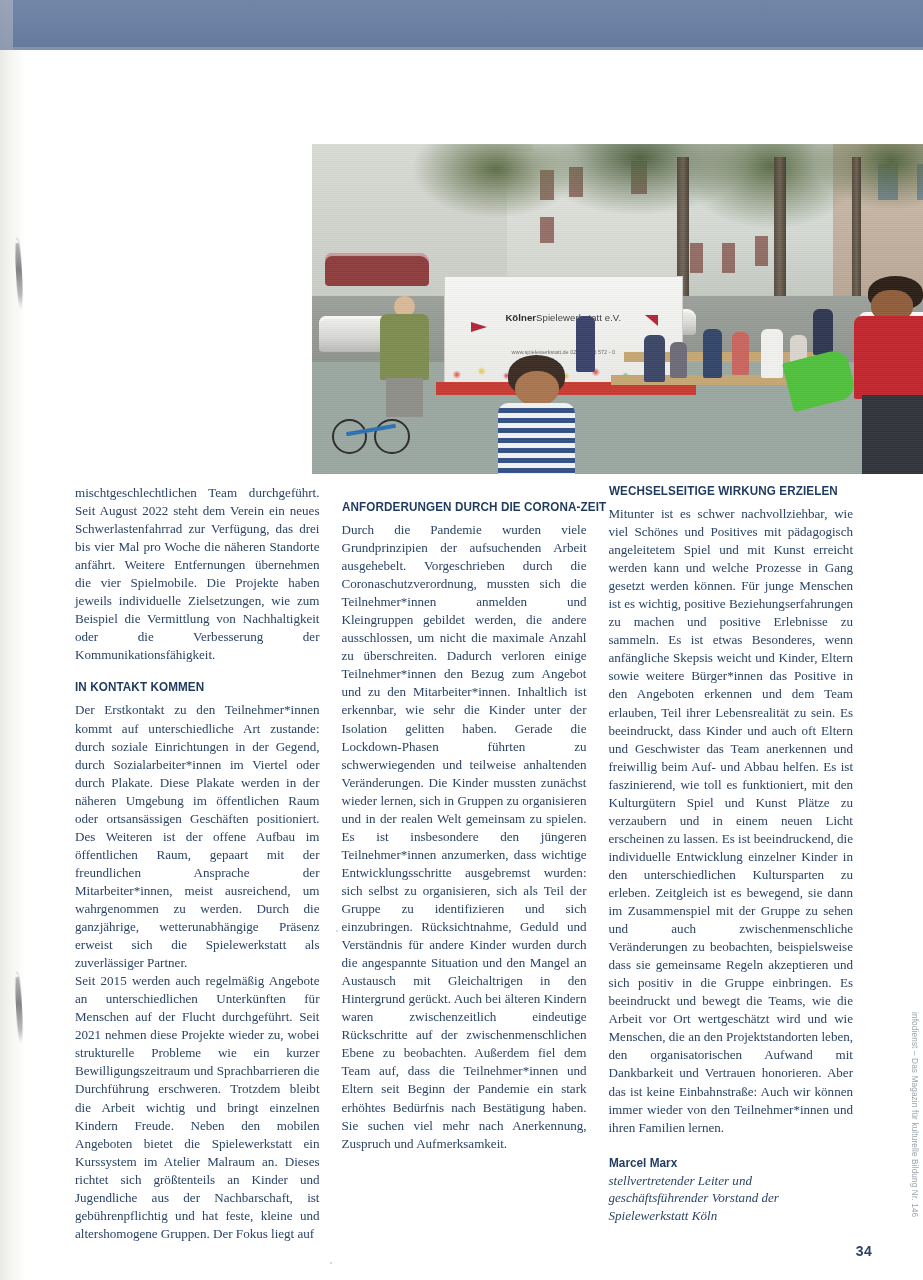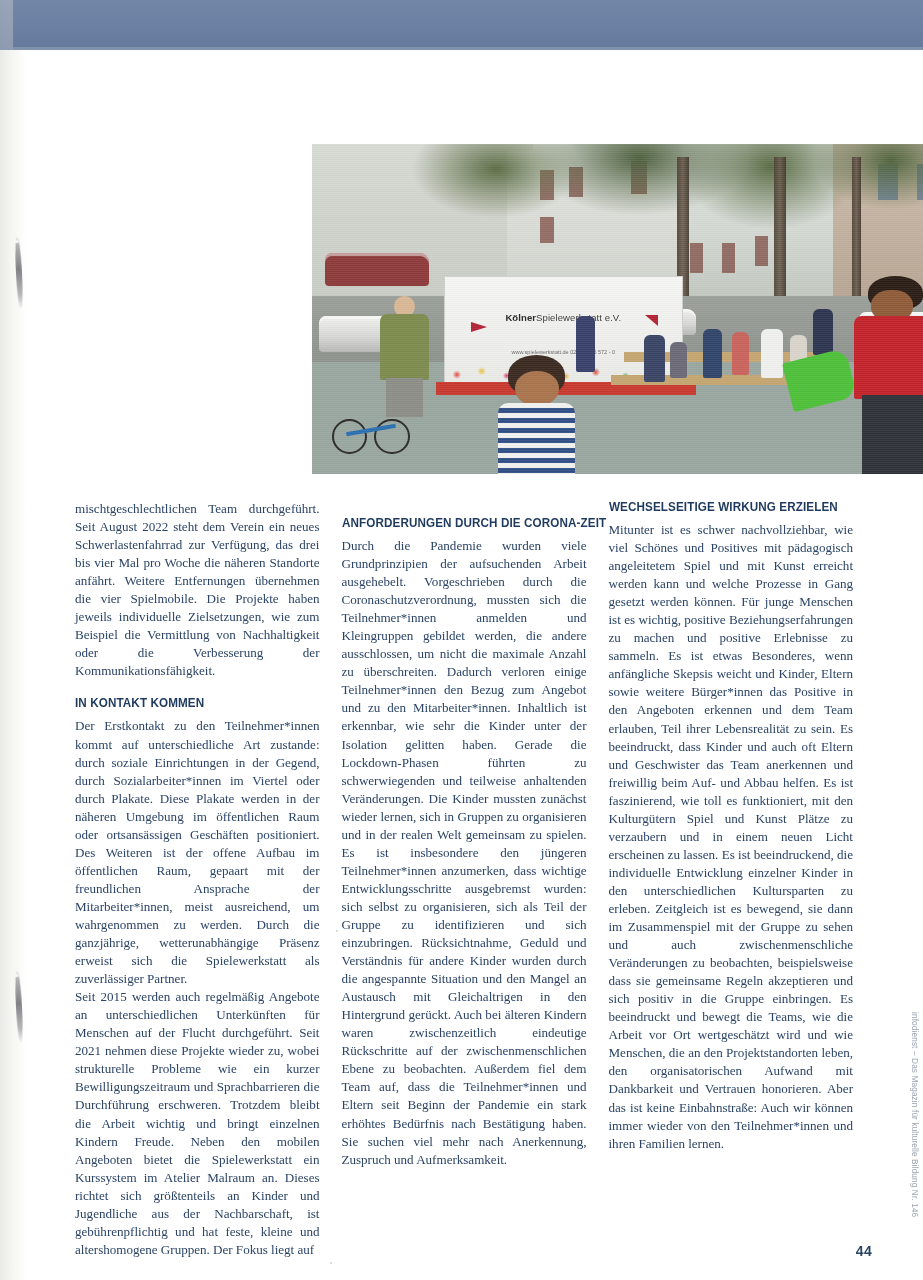--- a/index.html
+++ b/index.html
@@ -314,21 +314,20 @@
   .columns {
     position: absolute;
     left: 75px;
     top: 484px;
     width: 778px;
     display: flex;
     gap: 22px;
   }
   .column {
     width: 245px;
-    margin-top: 16px;
   }
   .column p {
     margin: 0;
     font-size: 13.1px;
     line-height: 18.05px;
     text-align: justify;
     text-justify: inter-word;
     hyphens: manual;
     letter-spacing: -0.02px;
   }
@@ -510,22 +509,29 @@
     </div>
 
     <div class="column">
       <h2 class="section-head">ANFORDERUNGEN DURCH DIE CORONA-ZEIT</h2>
       <p>Durch die Pandemie wurden viele Grundprinzipien der aufsuchenden Arbeit ausgehebelt. Vorgeschrieben durch die Coronaschutzverordnung, mussten sich die Teilnehmer*innen anmelden und Kleingruppen gebildet werden, die andere ausschlossen, um nicht die maximale Anzahl zu überschreiten. Dadurch verloren einige Teilnehmer*innen den Bezug zum Angebot und zu den Mitarbeiter*innen. Inhaltlich ist erkennbar, wie sehr die Kinder unter der Isolation gelitten haben. Gerade die Lockdown-Phasen führten zu schwerwiegenden und teilweise anhaltenden Veränderungen. Die Kinder mussten zunächst wieder lernen, sich in Gruppen zu organisieren und in der realen Welt gemeinsam zu spielen. Es ist insbesondere den jüngeren Teilnehmer*innen anzumerken, dass wichtige Entwicklungsschritte ausgebremst wurden: sich selbst zu organisieren, sich als Teil der Gruppe zu identifizieren und sich einzubringen. Rücksichtnahme, Geduld und Verständnis für andere Kinder wurden durch die angespannte Situation und den Mangel an Austausch mit Gleichaltrigen in den Hintergrund gerückt. Auch bei älteren Kindern waren zwischenzeitlich eindeutige Rückschritte auf der zwischenmenschlichen Ebene zu beobachten. Außerdem fiel dem Team auf, dass die Teilnehmer*innen und Eltern seit Beginn der Pandemie ein stark erhöhtes Bedürfnis nach Bestätigung haben. Sie suchen viel mehr nach Anerkennung, Zuspruch und Aufmerksamkeit.</p>
     </div>
 
     <div class="column">
       <h2 class="section-head first">WECHSELSEITIGE WIRKUNG ERZIELEN</h2>
       <p>Mitunter ist es schwer nachvollziehbar, wie viel Schönes und Positives mit pädagogisch angeleitetem Spiel und mit Kunst erreicht werden kann und welche Prozesse in Gang gesetzt werden können. Für junge Menschen ist es wichtig, positive Beziehungserfahrungen zu machen und positive Erlebnisse zu sammeln. Es ist etwas Besonderes, wenn anfängliche Skepsis weicht und Kinder, Eltern sowie weitere Bürger*innen das Positive in den Angeboten erkennen und dem Team erlauben, Teil ihrer Lebensrealität zu sein. Es beeindruckt, dass Kinder und auch oft Eltern und Geschwister das Team anerkennen und freiwillig beim Auf- und Abbau helfen. Es ist faszinierend, wie toll es funktioniert, mit den Kulturgütern Spiel und Kunst Plätze zu verzaubern und in einem neuen Licht erscheinen zu lassen. Es ist beeindruckend, die individuelle Entwicklung einzelner Kinder in den unterschiedlichen Kultursparten zu erleben. Zeitgleich ist es bewegend, sie dann im Zusammenspiel mit der Gruppe zu sehen und auch zwischenmenschliche Veränderungen zu beobachten, beispielsweise dass sie gemeinsame Regeln akzeptieren und sich positiv in die Gruppe einbringen. Es beeindruckt und bewegt die Teams, wie die Arbeit vor Ort wertgeschätzt wird und wie Menschen, die an den Projektstandorten leben, den organisatorischen Aufwand mit Dankbarkeit und Vertrauen honorieren. Aber das ist keine Einbahnstraße: Auch wir können immer wieder von den Teilnehmer*innen und ihren Familien lernen.</p>
+      <div class="byline">
+        <div class="byline-name">Marcel Marx</div>
+        <div class="byline-role">
+          <span>stellvertretender Leiter und geschäftsführender</span>
+          <span>Vorstand der Spielewerkstatt Köln</span>
+        </div>
+      </div>
     </div>
 
   </div>
 
   <div class="side-credit">infodienst – Das Magazin für kulturelle Bildung Nr. 146</div>
-  <div class="page-number">44</div>
+  <div class="page-number">34</div>
 
   <span class="scan-speck" style="left:330px;top:1262px;"></span>
   <span class="scan-speck" style="left:336px;top:930px;"></span>
 </div>
 
 </body></html>

